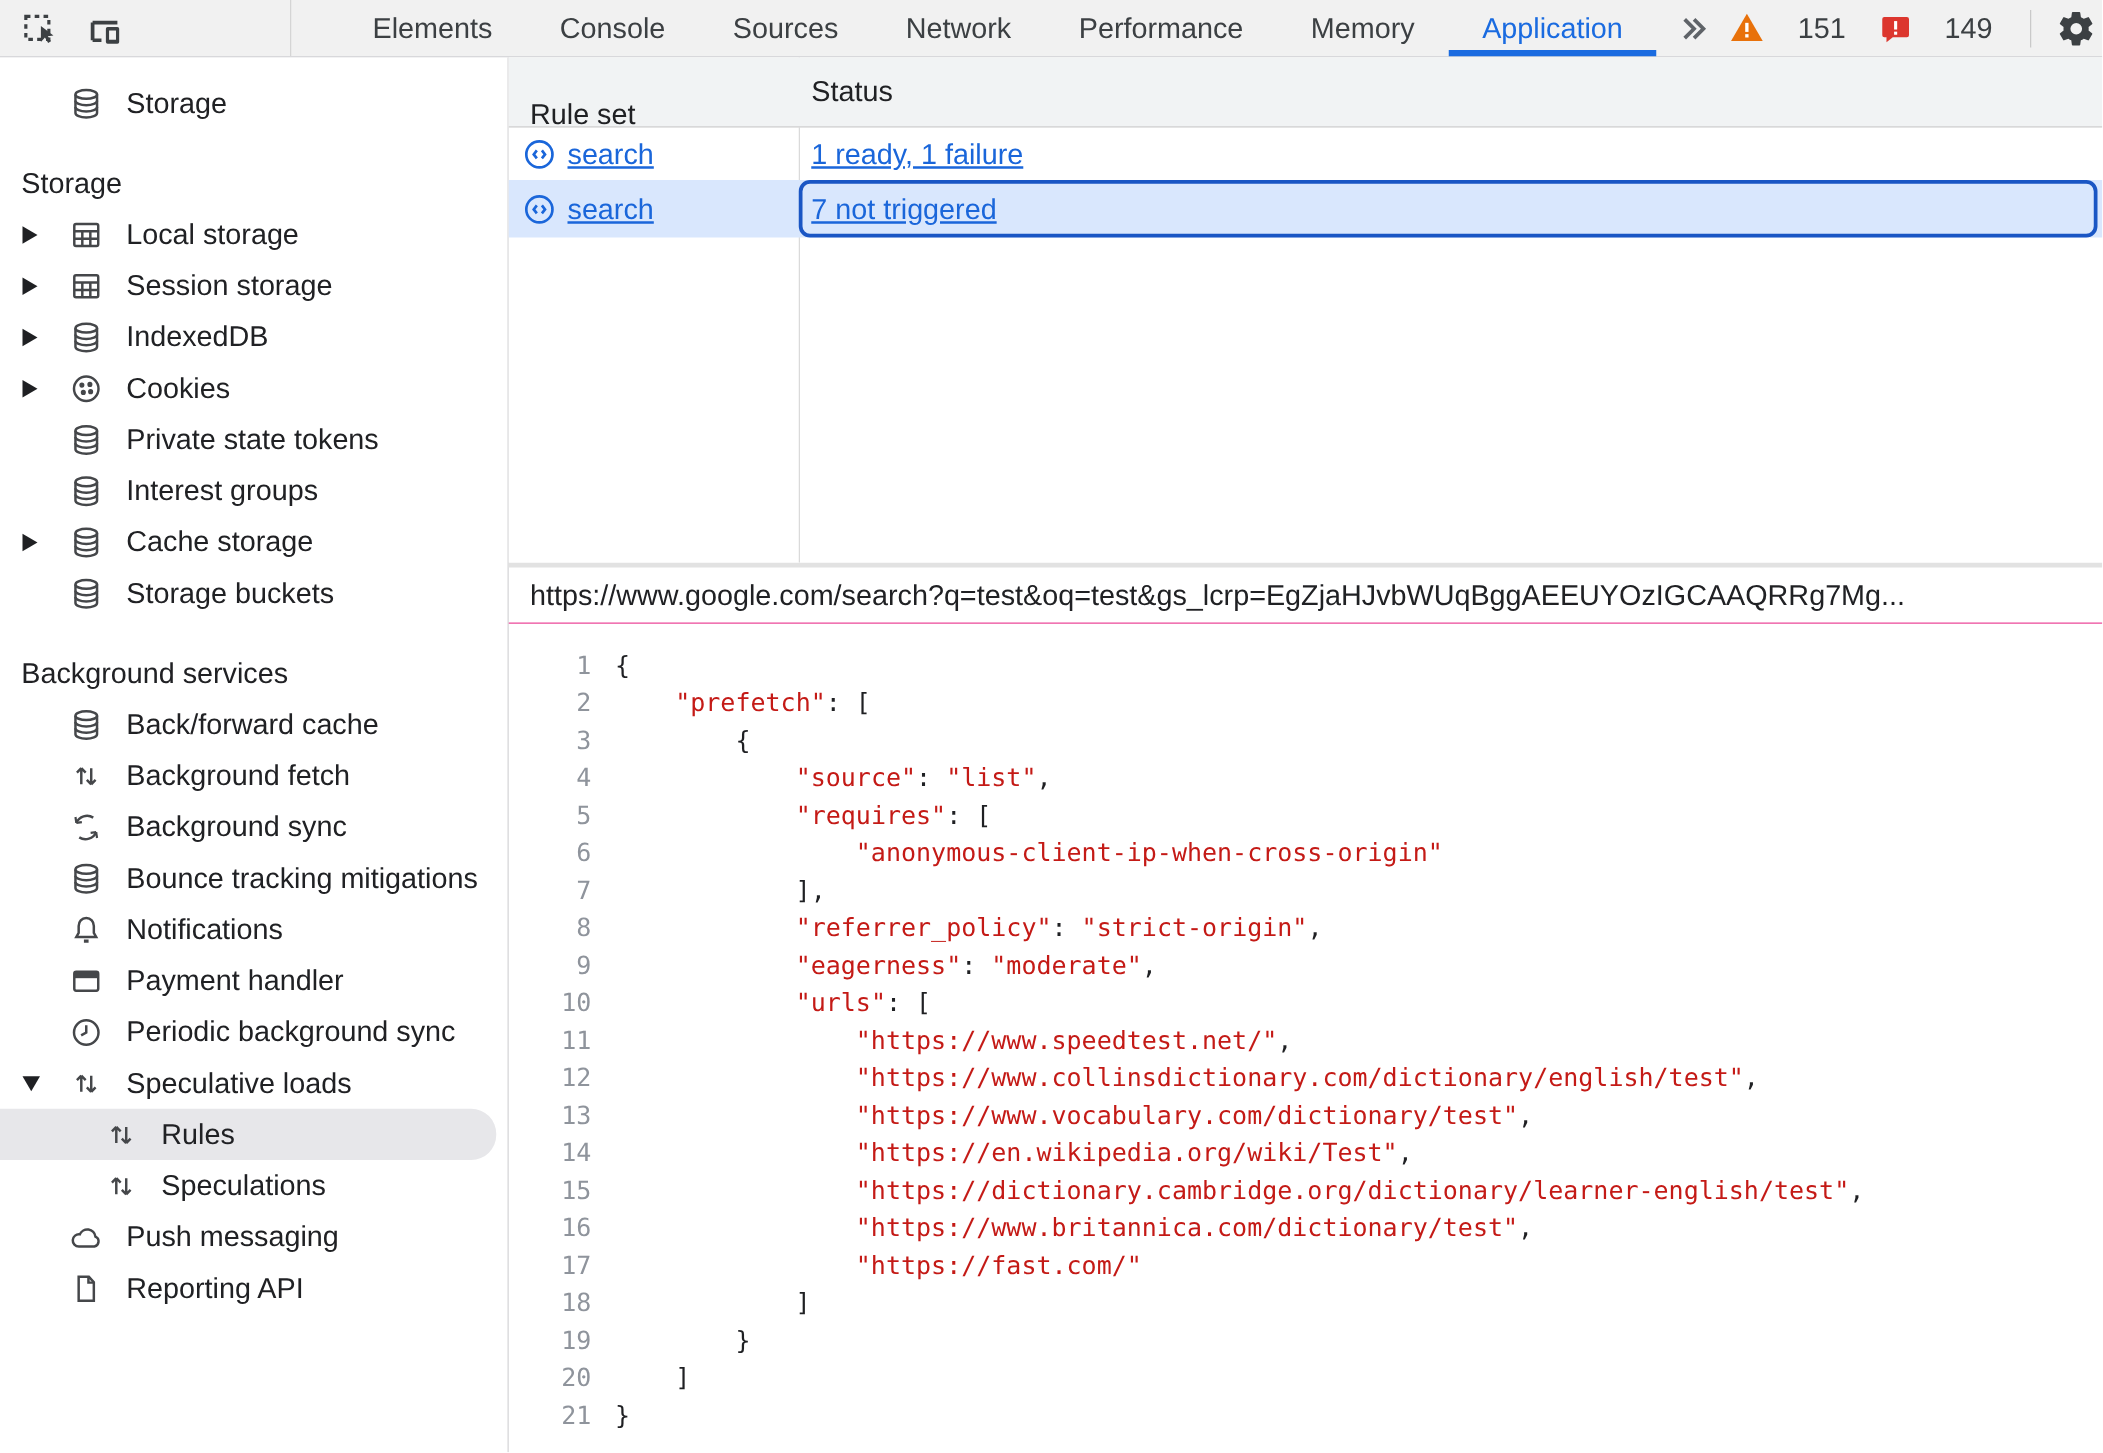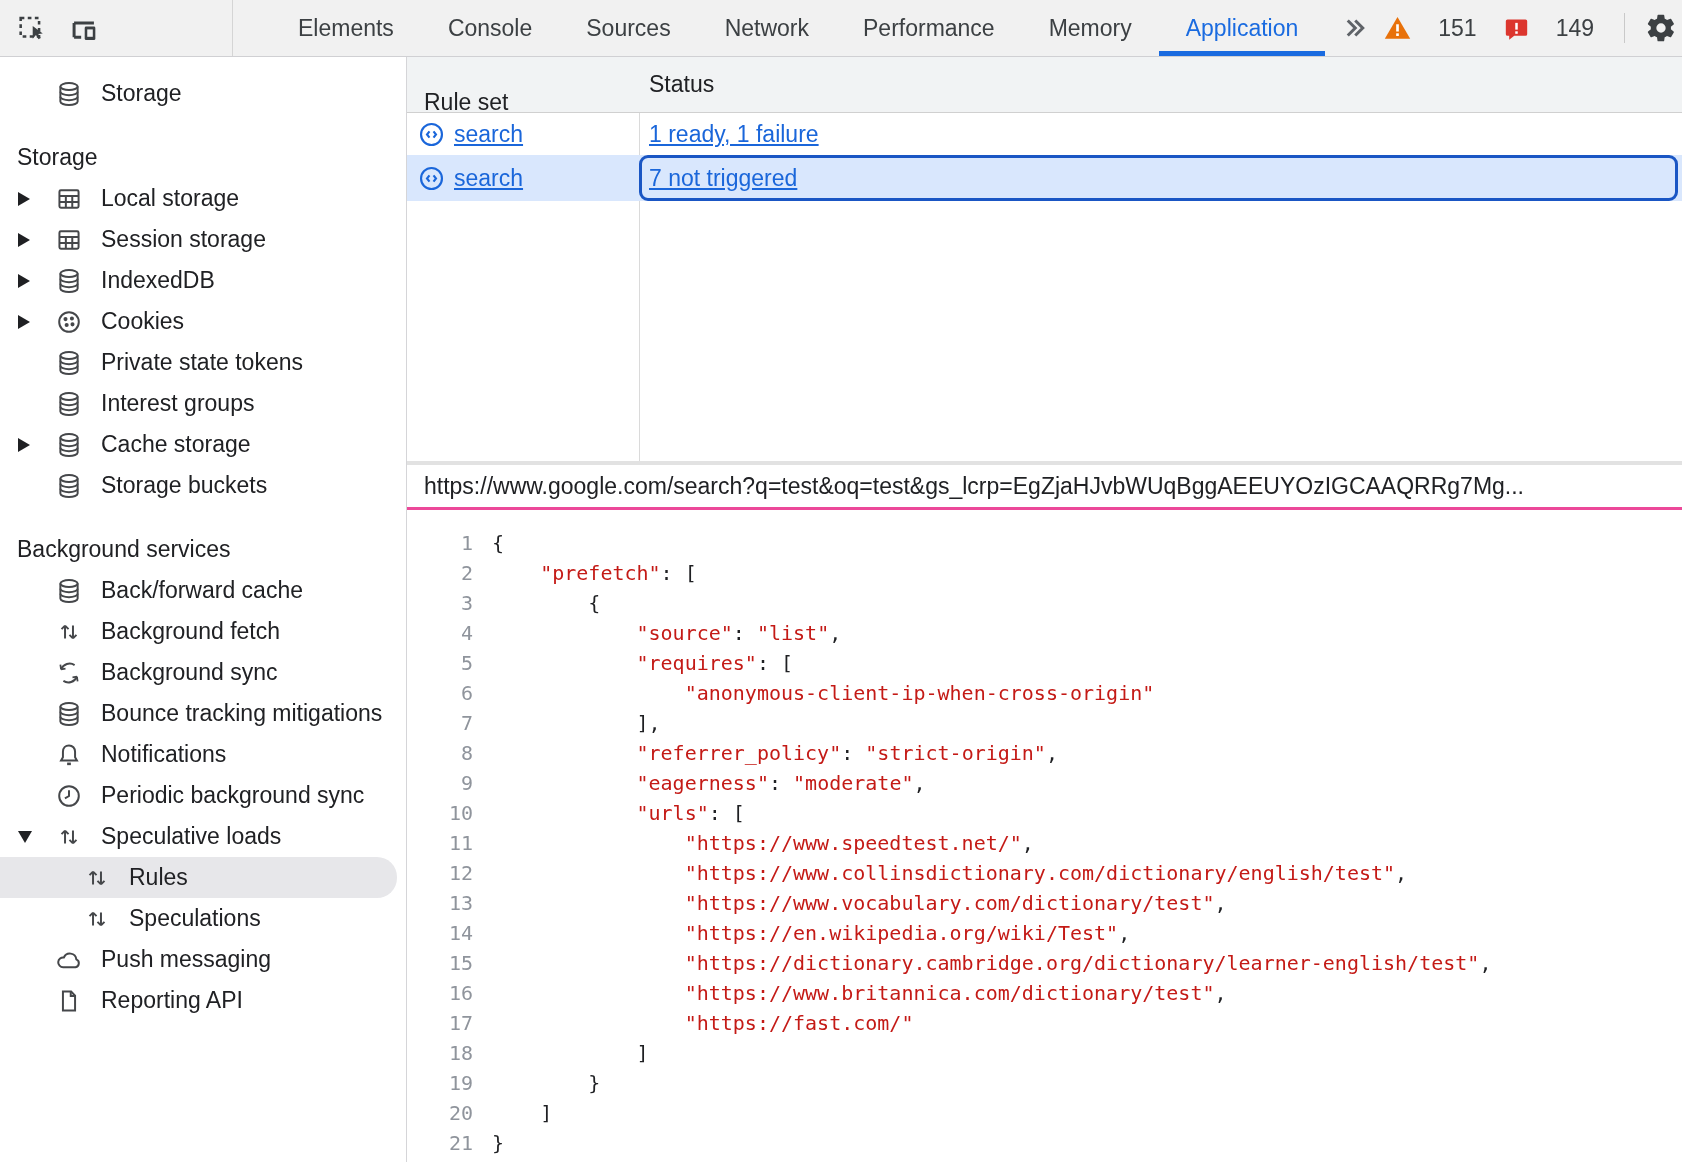--- a/index.html
+++ b/index.html
@@ -3,21 +3,21 @@
 <meta charset="utf-8">
 <style>
   * { margin:0; padding:0; box-sizing:border-box; }
   html,body { background:#fff; }
   .devtools{
     width:1682px; height:1162px; position:relative; overflow:hidden;
     font-family:"Liberation Sans", sans-serif; color:#202124; background:#fff;
   }
   
   .toolbar{
-    height:57px; background:#f1f1f1; border-bottom:1px solid #d0d0d3;
+    height:46px; background:#f1f1f1; border-bottom:1px solid #d0d0d3;
     display:flex; align-items:stretch;
   }
   .toolbar-left{
     width:233px; flex:none; display:flex; align-items:center;
     border-right:1px solid #d5d5d5;
   }
   .tool-btn{ width:52px; height:45px; display:flex; align-items:center; justify-content:center; cursor:pointer; }
   .tool-btn:first-child{ margin-left:6px; }
   .tabs{ display:flex; align-items:stretch; padding-left:38px; }
   .tab{
@@ -69,21 +69,21 @@
   .cell-rule{ width:232px; flex:none; display:flex; align-items:center; padding-left:11px; }
   .cell-status{ flex:1; display:flex; align-items:center; padding-left:10px; min-width:0; }
   .trow.selected .cell-status{
     border:3px solid #1a56c4; border-radius:9px; margin:0 4px 0 0; padding-left:7px; background:#d9e7fd;
   }
   .rule-glyph{ width:27px; height:27px; margin-right:9px; flex:none; }
   a.dt-link{ color:#1a66da; text-decoration:underline; cursor:pointer; white-space:nowrap; }
   .section-divider{ height:4px; background:#e2e2e2; }
   .preview-url{
     height:45px; display:flex; align-items:center; padding-left:17px;
-    font-size:23px; color:#202124; border-bottom:3px solid #ec4899; white-space:nowrap; overflow:hidden;text-align:right;
+    font-size:23px; color:#202124; border-bottom:1px solid #ec4899; white-space:nowrap; overflow:hidden;text-align:right;
   }
   .code{
     flex:1; display:flex; padding-top:18px; overflow:hidden;
     font-family:"DejaVu Sans Mono", monospace; font-size:20px; line-height:30px;
   }
   .gutter{ width:66px; flex:none; text-align:right; color:#8f949c; }
   .codelines{ padding-left:19px; white-space:pre; color:#1f2023; }
   .str{ color:#c41a16; }
   svg{ display:block; }
 </style>
@@ -341,20 +341,30 @@
         </div>
         <div class="side-row">
           <span class="arrow-slot"></span>
           <span class="icon">
             <svg width="28" height="28" viewBox="0 0 24 24" fill="none" stroke="#45474a" stroke-width="1.7">
               <path d="M12 3.8 C8.9 3.8 6.8 6.2 6.8 9.2 V14 L5.2 16.8 H18.8 L17.2 14 V9.2 C17.2 6.2 15.1 3.8 12 3.8 Z"></path>
               <path d="M10.4 19.6 H13.6" stroke-width="2.2"></path>
             </svg>
           </span>
           <span class="lbl">Notifications</span>
+        </div>
+        <div class="side-row">
+          <span class="arrow-slot"></span>
+          <span class="icon">
+            <svg width="28" height="28" viewBox="0 0 24 24" fill="none" stroke="#45474a" stroke-width="1.7">
+              <rect x="3.8" y="5.5" width="16.4" height="13" rx="1.3"></rect>
+              <rect x="3.8" y="5.5" width="16.4" height="4.4" fill="#45474a" stroke="none"></rect>
+            </svg>
+          </span>
+          <span class="lbl">Payment handler</span>
         </div>
         <div class="side-row">
           <span class="arrow-slot"></span>
           <span class="icon">
             <svg width="28" height="28" viewBox="0 0 24 24" fill="none" stroke="#45474a" stroke-width="1.7">
               <circle cx="12" cy="12" r="8.4"></circle>
               <path d="M12 7 V12 L8.5 14"></path>
             </svg>
           </span>
           <span class="lbl">Periodic background sync</span>

